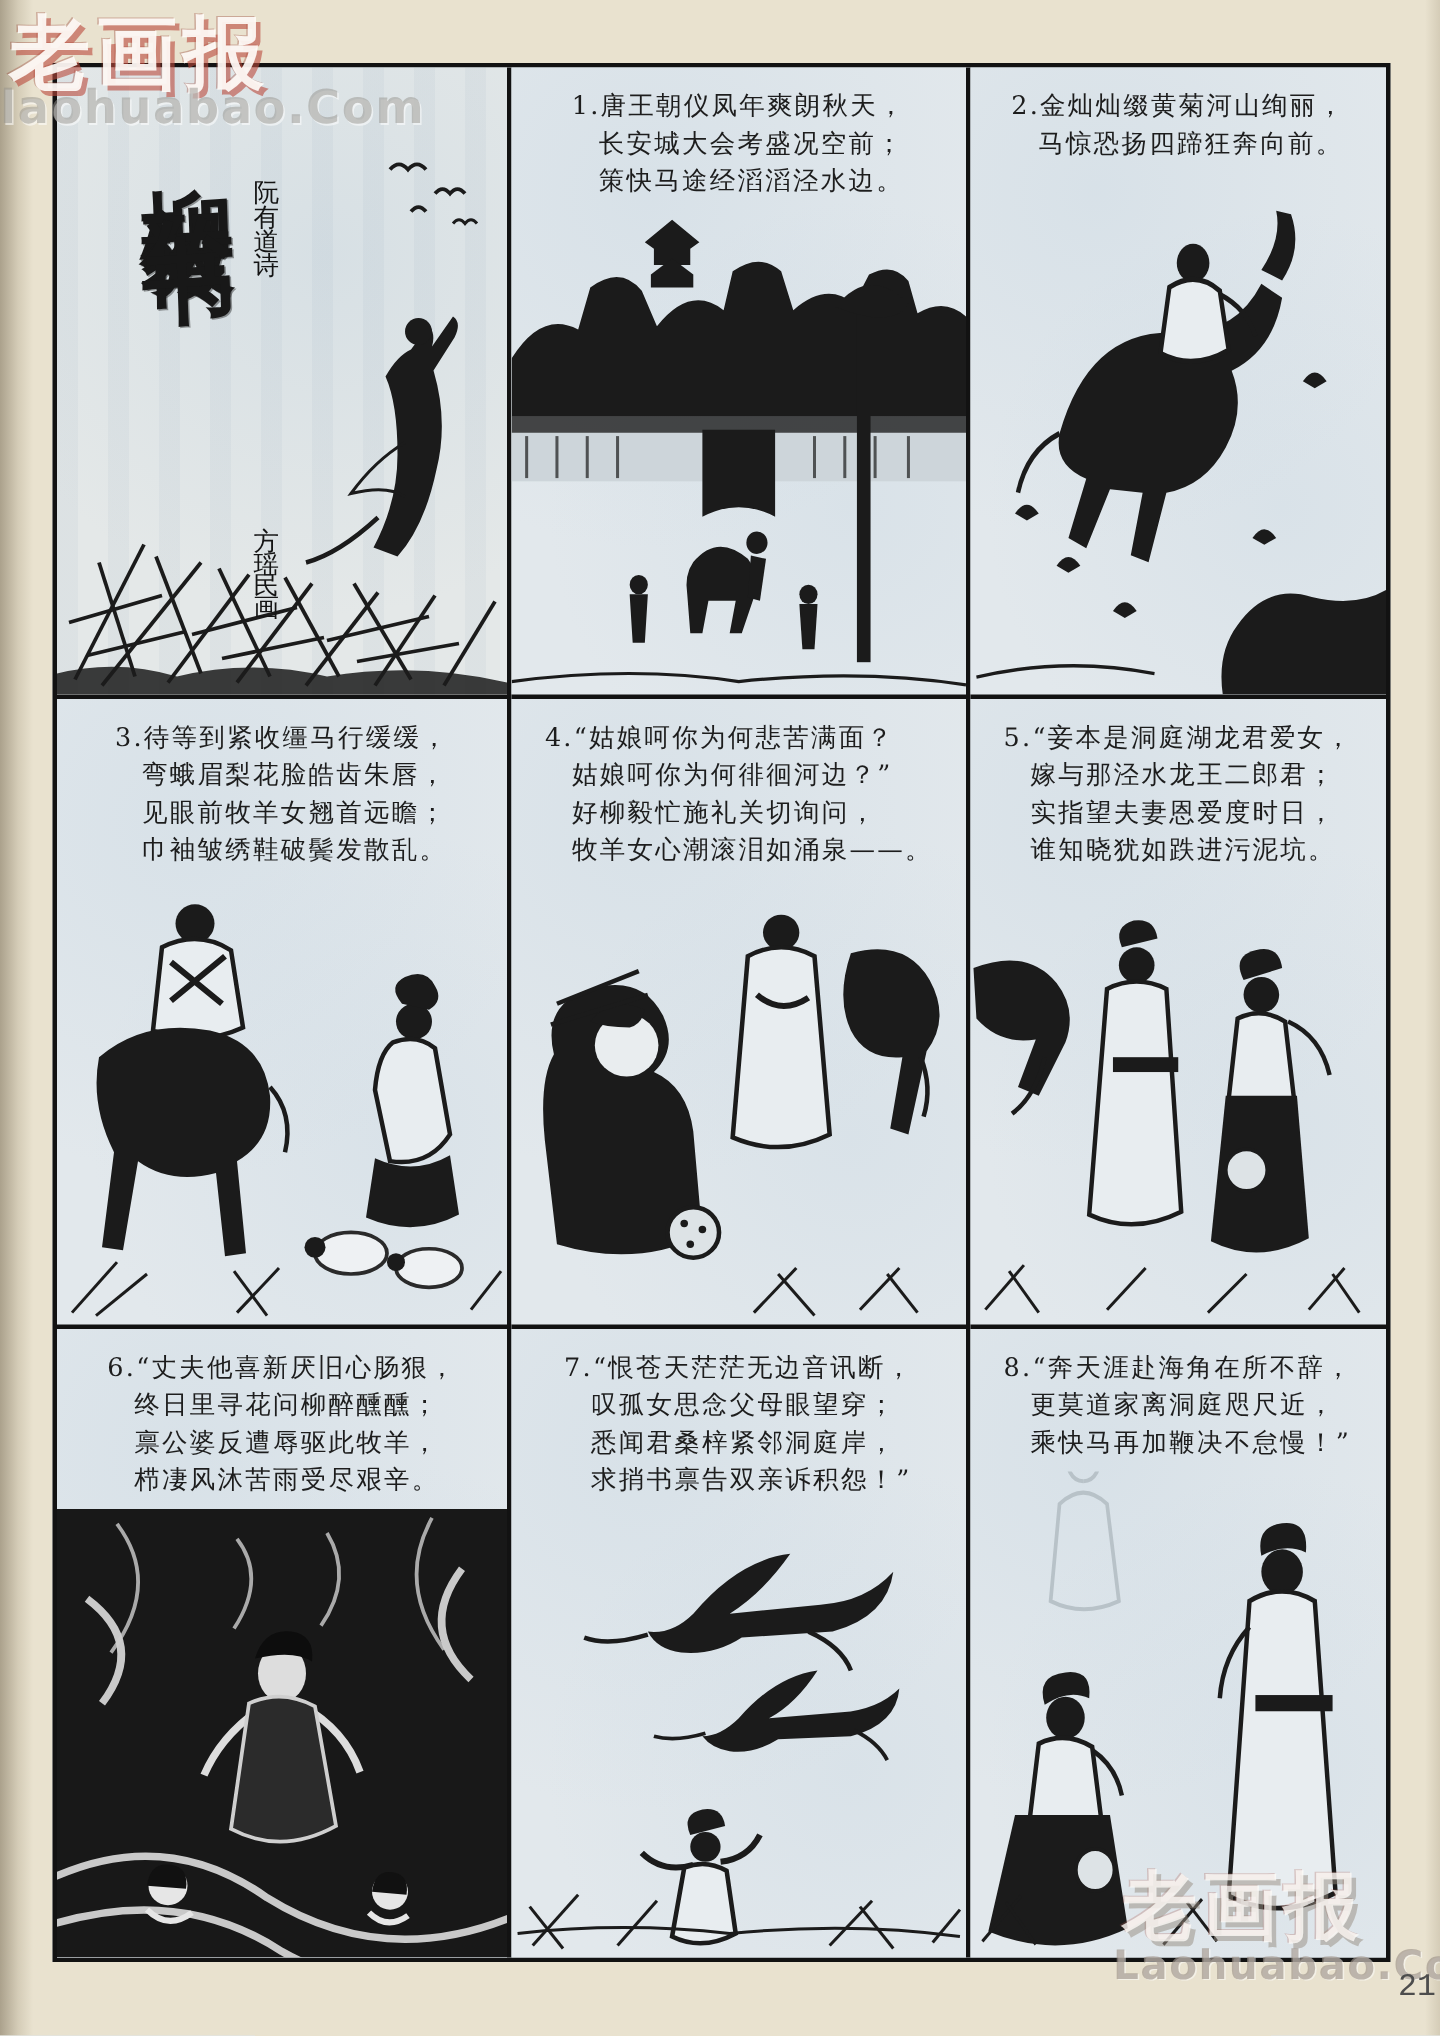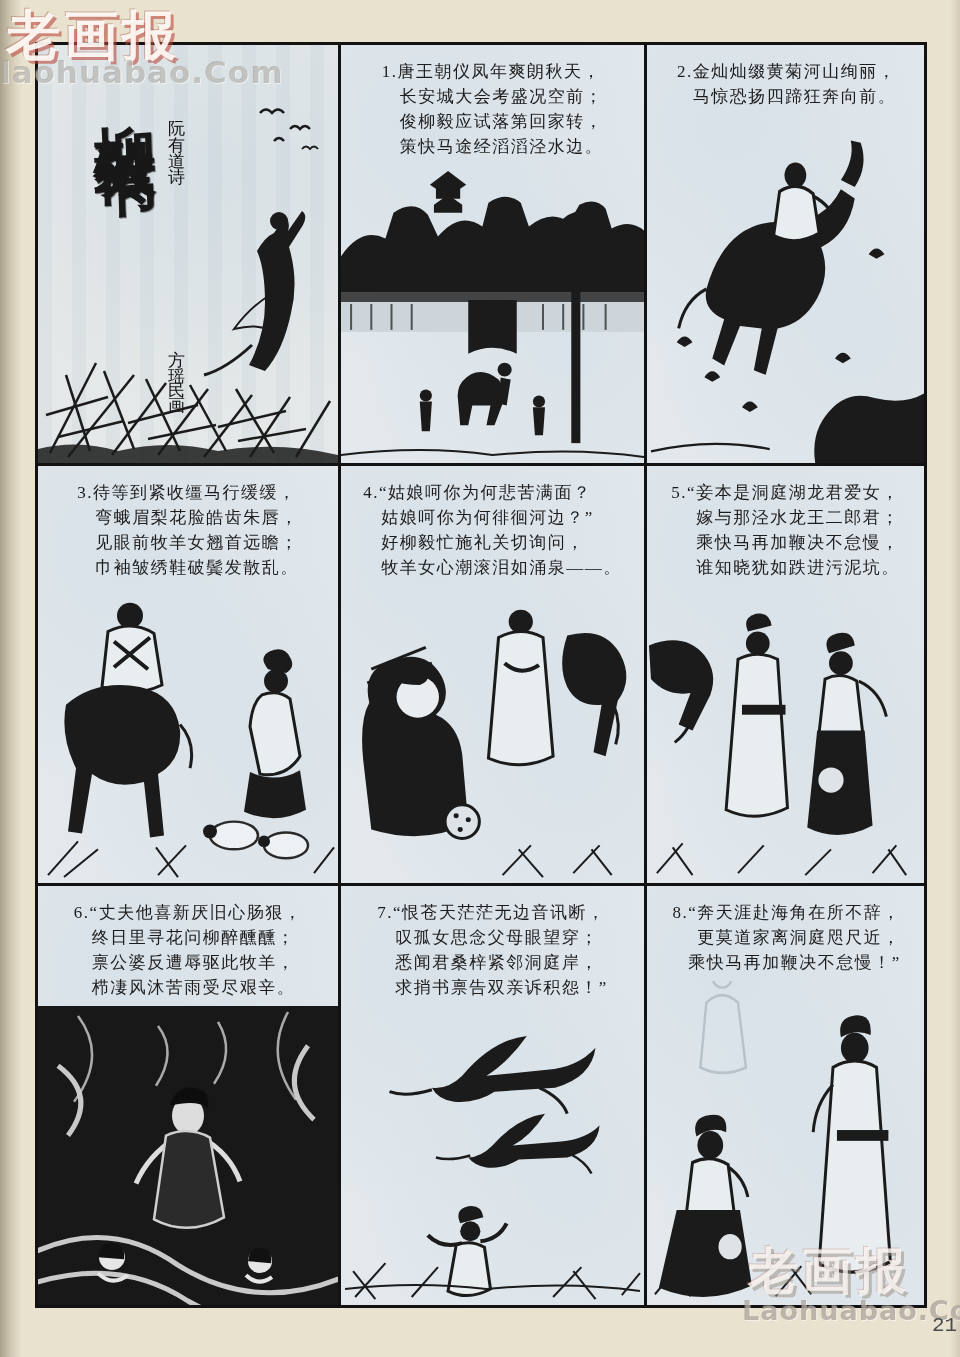--- a/index.html
+++ b/index.html
@@ -23,29 +23,29 @@
   }
   .cell{
     position:relative;box-sizing:border-box;overflow:hidden;
     border-right:3px solid #121212;border-bottom:3px solid #121212;
     background:
       radial-gradient(circle at 30% 20%, rgba(185,205,220,.25), rgba(0,0,0,0) 60%),
       radial-gradient(circle at 75% 70%, rgba(185,205,220,.22), rgba(0,0,0,0) 55%),
       #e2e8ec;
     display:flex;flex-direction:column;
   }
-  .cell.last-col{border-right:none;text-align:right;}
+  .cell.last-col{border-right:none;}
   .cell.last-row{border-bottom:none;}
 
   
   .caption{padding:14px 10px 6px 10px;display:flex;flex-direction:column;align-items:center;flex:0 0 auto;}
   .cap-inner{width:fit-content;}
   .cap-line{
     font-size:17px;line-height:25px;letter-spacing:1.5px;color:#1d1d1d;
-    white-space:nowrap;font-weight:500;font-family:Liberation Serif, serif;
+    white-space:nowrap;font-weight:500;
   }
   .cap-line.indent{padding-left:18px;}
   .art{flex:1 1 auto;width:100%;display:block;}
 
   
   .title-cell{
     background:
       repeating-linear-gradient(90deg, rgba(120,145,170,.07) 0 14px, rgba(0,0,0,0) 14px 34px),
       radial-gradient(circle at 60% 30%, rgba(185,205,220,.3), rgba(0,0,0,0) 70%),
       #e4e8e8;
@@ -141,21 +141,20 @@
     <div class="calligraphy">柳毅传书</div>
     <div class="credit c1">阮有道诗</div>
     <div class="credit c2">方瑶民画</div>
   </div>
 
   <div class="cell">
     <div class="caption">
         <div class="cap-inner">
       <div class="cap-line">1.唐王朝仪凤年爽朗秋天，</div>
       <div class="cap-line indent">长安城大会考盛况空前；</div>
-      <div class="cap-line indent">俊柳毅应试落第回家转，</div>
       <div class="cap-line indent">策快马途经滔滔泾水边。</div>
     </div>
       </div>
     <svg class="art" viewBox="0 0 300 300" preserveAspectRatio="none">
       <path class="ink" d="M0,92 q20,-30 44,-18 l8,-26 q20,-14 34,2 l10,22 q22,-26 44,-10 l6,-24 q18,-12 32,0 l8,24 q22,-18 40,-4 l10,-18 q16,-8 26,4 l6,20 q18,-10 32,2 V128 H0 z"></path>
       <path class="ink" d="M88,20 l18,-14 18,14 l-6,4 v10 h-24 v-10 z"></path>
       <path class="ink" d="M92,40 l14,-10 14,10 v8 h-28 z"></path>
       <rect x="0" y="128" width="300" height="10" class="ink" opacity=".8"></rect>
       <rect x="0" y="138" width="300" height="30" fill="#cdd5da"></rect>
       <g class="ink-s" stroke-width="2" opacity=".7">
@@ -288,21 +287,21 @@
           <path d="M268,292 L248,266"></path>
       </g>
     </svg>
   </div>
 
   <div class="cell last-col">
     <div class="caption">
         <div class="cap-inner">
       <div class="cap-line">5.“妾本是洞庭湖龙君爱女，</div>
       <div class="cap-line indent">嫁与那泾水龙王二郎君；</div>
-      <div class="cap-line indent">乘快马再加鞭决不怠慢，</div>
+      <div class="cap-line indent">实指望夫妻恩爱度时日，</div>
       <div class="cap-line indent">谁知晓犹如跌进污泥坑。</div>
     </div>
       </div>
     <svg class="art" viewBox="0 0 280 300" preserveAspectRatio="none">
 
       <path class="ink" d="M2,60 q36,-14 56,10 q14,18 6,40 l-18,36 -14,-6 12,-32 q-24,4 -40,-14 z"></path>
       <path class="ink-s" stroke-width="3" d="M50,120 q-6,26 -22,38"></path>
 
       <circle class="ink" cx="112" cy="58" r="12"></circle>
       <path class="ink" d="M102,46 q-6,-14 8,-18 q14,-2 16,12 z"></path>

